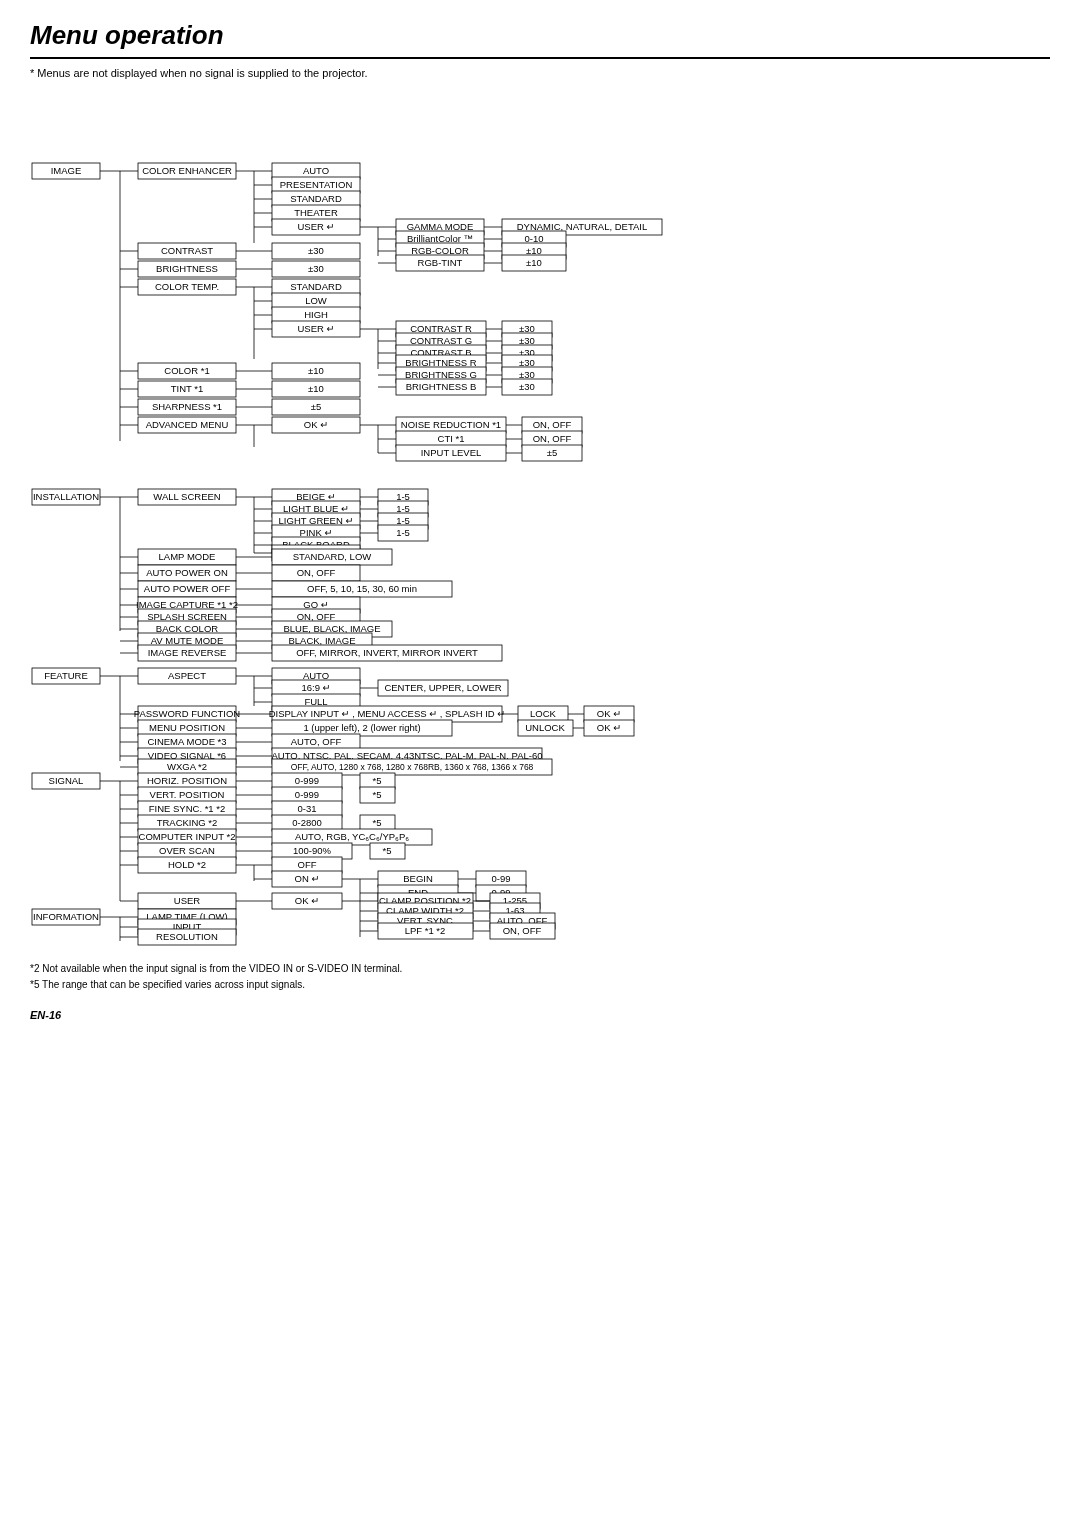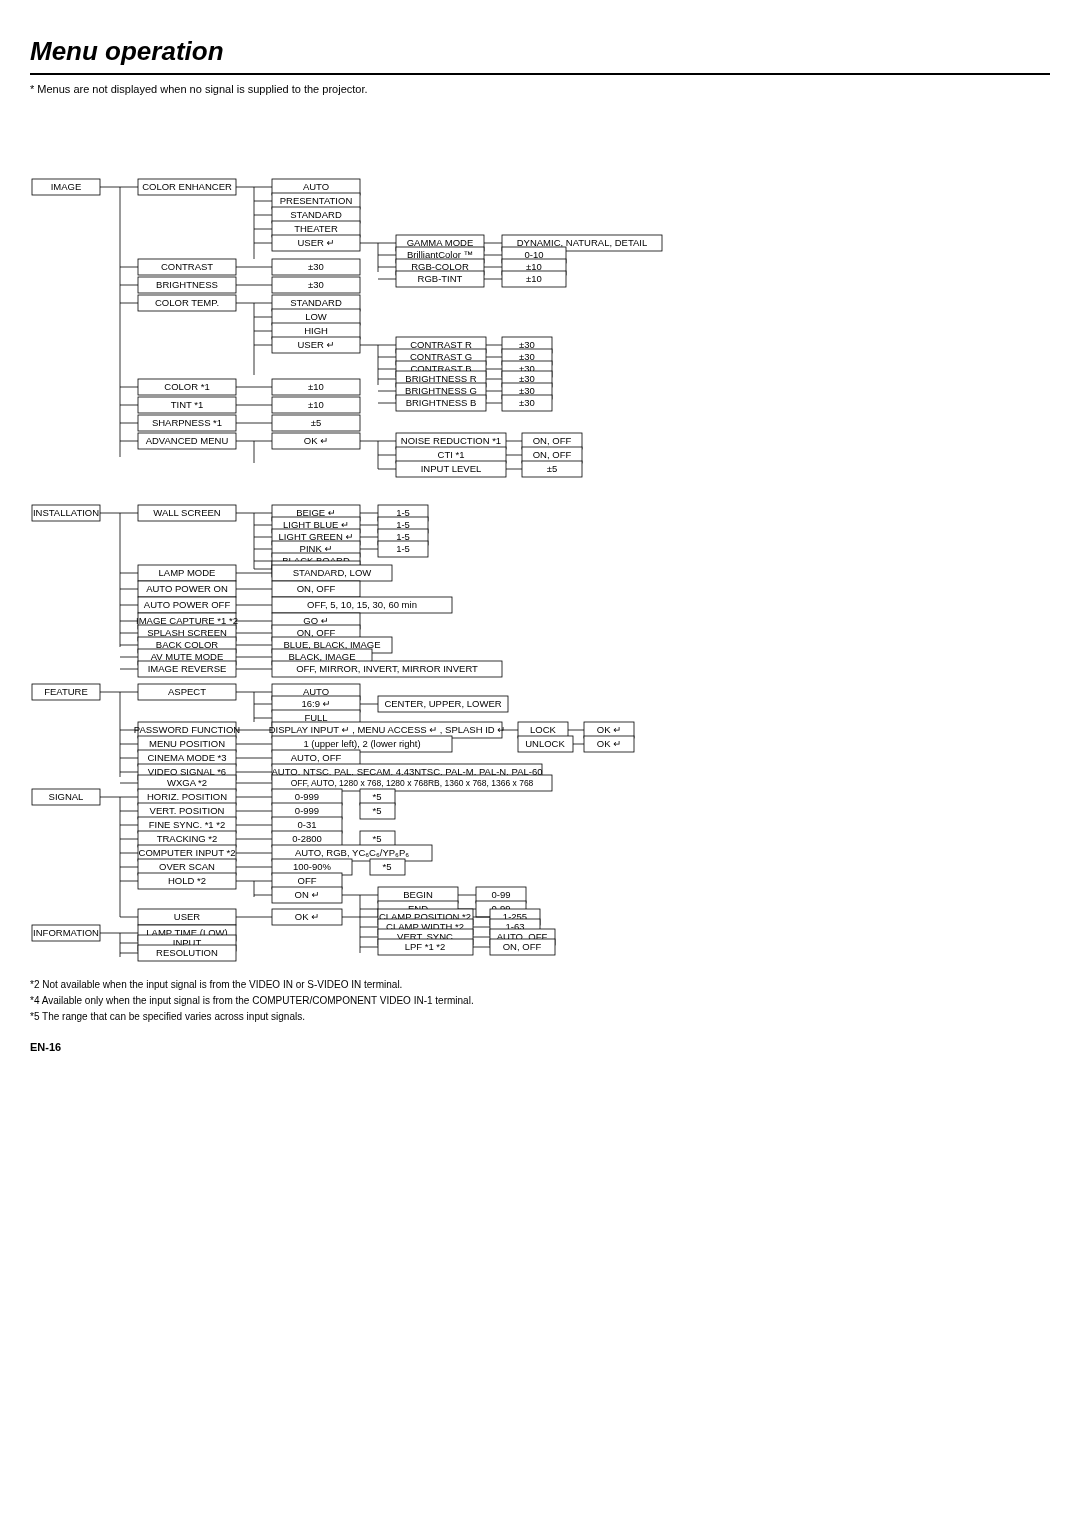--- a/index.html
+++ b/index.html
@@ -11,21 +11,20 @@
       padding: 20px 30px;
       width: 1080px;
     }
     h1 {
       font-size: 26px;
       font-style: italic;
       font-weight: bold;
       margin-bottom: 8px;
       border-bottom: 2px solid #000;
       padding-bottom: 6px;
-      margin-top: 16px;
     }
     .subtitle {
       font-size: 11px;
       margin-bottom: 22px;
     }
     
     .box {
       border: 1px solid #000;
       padding: 2px 5px;
       white-space: nowrap;
@@ -38,20 +37,21 @@
     
     .footnotes {
       margin-top: 18px;
       font-size: 10px;
       line-height: 1.6;
     }
     .page-num {
       margin-top: 16px;
       font-size: 11px;
       font-weight: bold;
+      font-style: italic;
     }
 
     
     svg.diagram-svg {
       overflow: visible;
     }
   </style>
 </head>
 <body>
 
@@ -607,20 +607,19 @@
   <text x="157" y="829" text-anchor="middle">INPUT</text>
 
   <line class="conn" x1="90" y1="836" x2="108" y2="836"></line>
   <rect class="box" x="108" y="828" width="98" height="16"></rect>
   <text x="157" y="839" text-anchor="middle">RESOLUTION</text>
 
 </svg>
 
 <div class="footnotes">
   <div>*2 Not available when the input signal is from the VIDEO IN or S-VIDEO IN terminal.</div>
-  <div>*4 Available only when the input signal is from the COMPUTER/COMPONENT VIDEO IN-1 terminal.</div>
   <div>*5 The range that can be specified varies across input signals.</div>
 </div>
 
 <div class="page-num">EN-16</div>
 
 
 
 
 </body></html>

